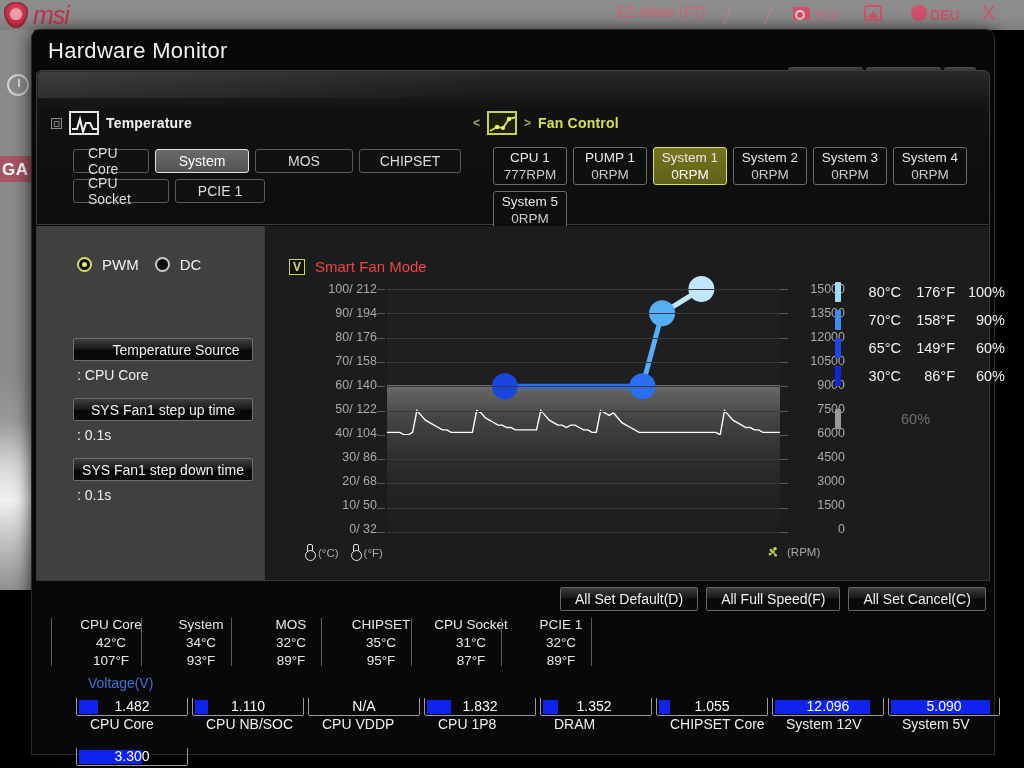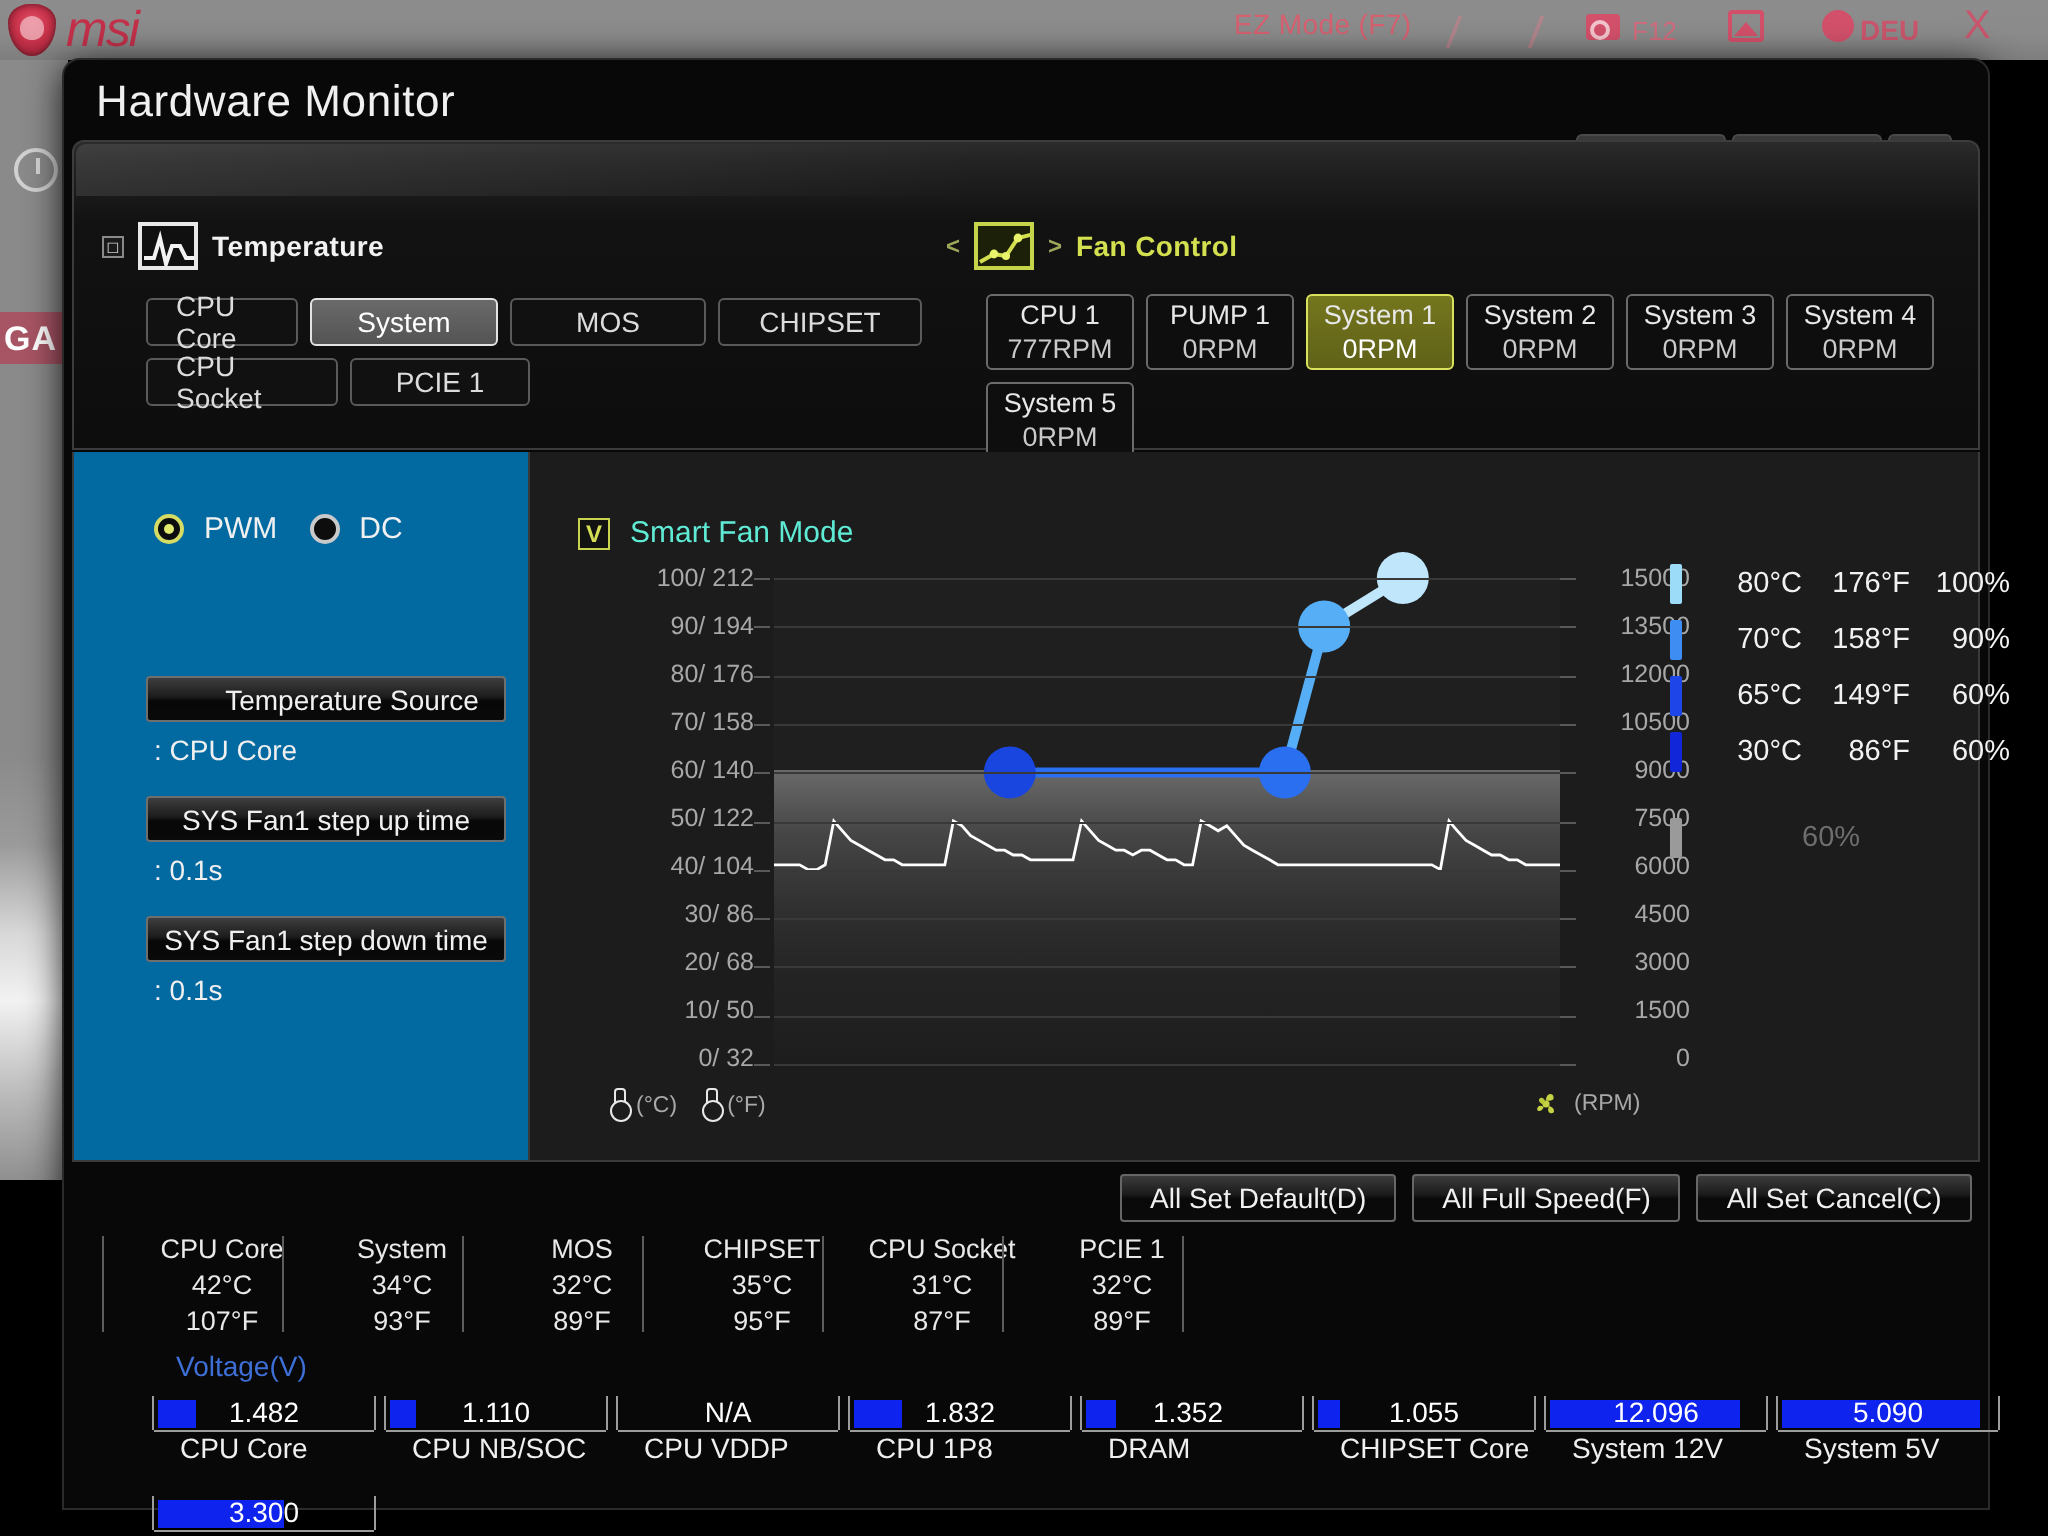--- a/index.html
+++ b/index.html
@@ -149,21 +149,21 @@
     background: linear-gradient(180deg,#74761d 0%,#5f6118 100%);
     border-color: #d8e25c;
   }
   .fanbtn.active .rpm { color: #fff; }
   .body-box {
     position: absolute; left: 4px; top: 196px; width: 954px; height: 355px;
     background: #1c1c1c; border: 1px solid #3a3a3a; border-top: none;
   }
   .left-col {
     position: absolute; left: 0; top: 0; width: 228px; height: 100%;
-    background: #0369a1; border-right: 1px solid #3a3a3a;
+    background: #404040; border-right: 1px solid #3a3a3a;
   }
   .radio-row { position: absolute; left: 40px; top: 30px; display: flex; align-items: center; gap: 10px; }
   .radio { width: 15px; height: 15px; border-radius: 50%; border: 2px solid #d4dc63; background: #0d0d0d; position: relative; }
   .radio.on::after { content:""; position:absolute; left:3px; top:3px; width:5px; height:5px; border-radius:50%; background:#e2ea6e; }
   .radio.off { border-color: #c9c9c9; }
   .radio-lbl { color: #f0f0f0; font-size: 15px; }
   .field-btn {
     position: absolute; left: 36px; width: 180px; height: 23px;
     background: linear-gradient(180deg,#3e3e3e 0%,#1c1c1c 45%,#070707 55%,#0a0a0a 100%);
     border: 1px solid #6e6e6e; border-radius: 2px;
@@ -172,21 +172,21 @@
   }
   .field-val { position: absolute; left: 40px; color: #f0f0f0; font-size: 14px; }
 
   
   .chart-wrap { position: absolute; left: 228px; top: 0; right: 0; bottom: 0; }
   .smart-row { position: absolute; left: 24px; top: 32px; display: flex; align-items: center; gap: 10px; }
   .chk {
     width: 16px; height: 16px; border: 1px solid #c9d44f; background: #121212;
     color: #d4de55; font-size: 12px; font-weight: bold; line-height: 14px; text-align: center;
   }
-  .smart-lbl { color: #5eead4; font-size: 15px; }
+  .smart-lbl { color: #ef4444; font-size: 15px; }
 
   .plot {
     position: absolute; left: 122px; top: 63px; width: 393px; height: 243px;
     background: #1f1f1f;
   }
   .plot .grid-line { position: absolute; left: 0; width: 100%; height: 1px; background: #393939; }
   .plot .shade {
     position: absolute; left: 0; right: 0; bottom: 0; height: 147px;
     background: linear-gradient(180deg, #6e6e6e 0%, #474747 22%, #303030 48%, #242424 70%, #1d1d1d 100%);
     opacity: .95;

